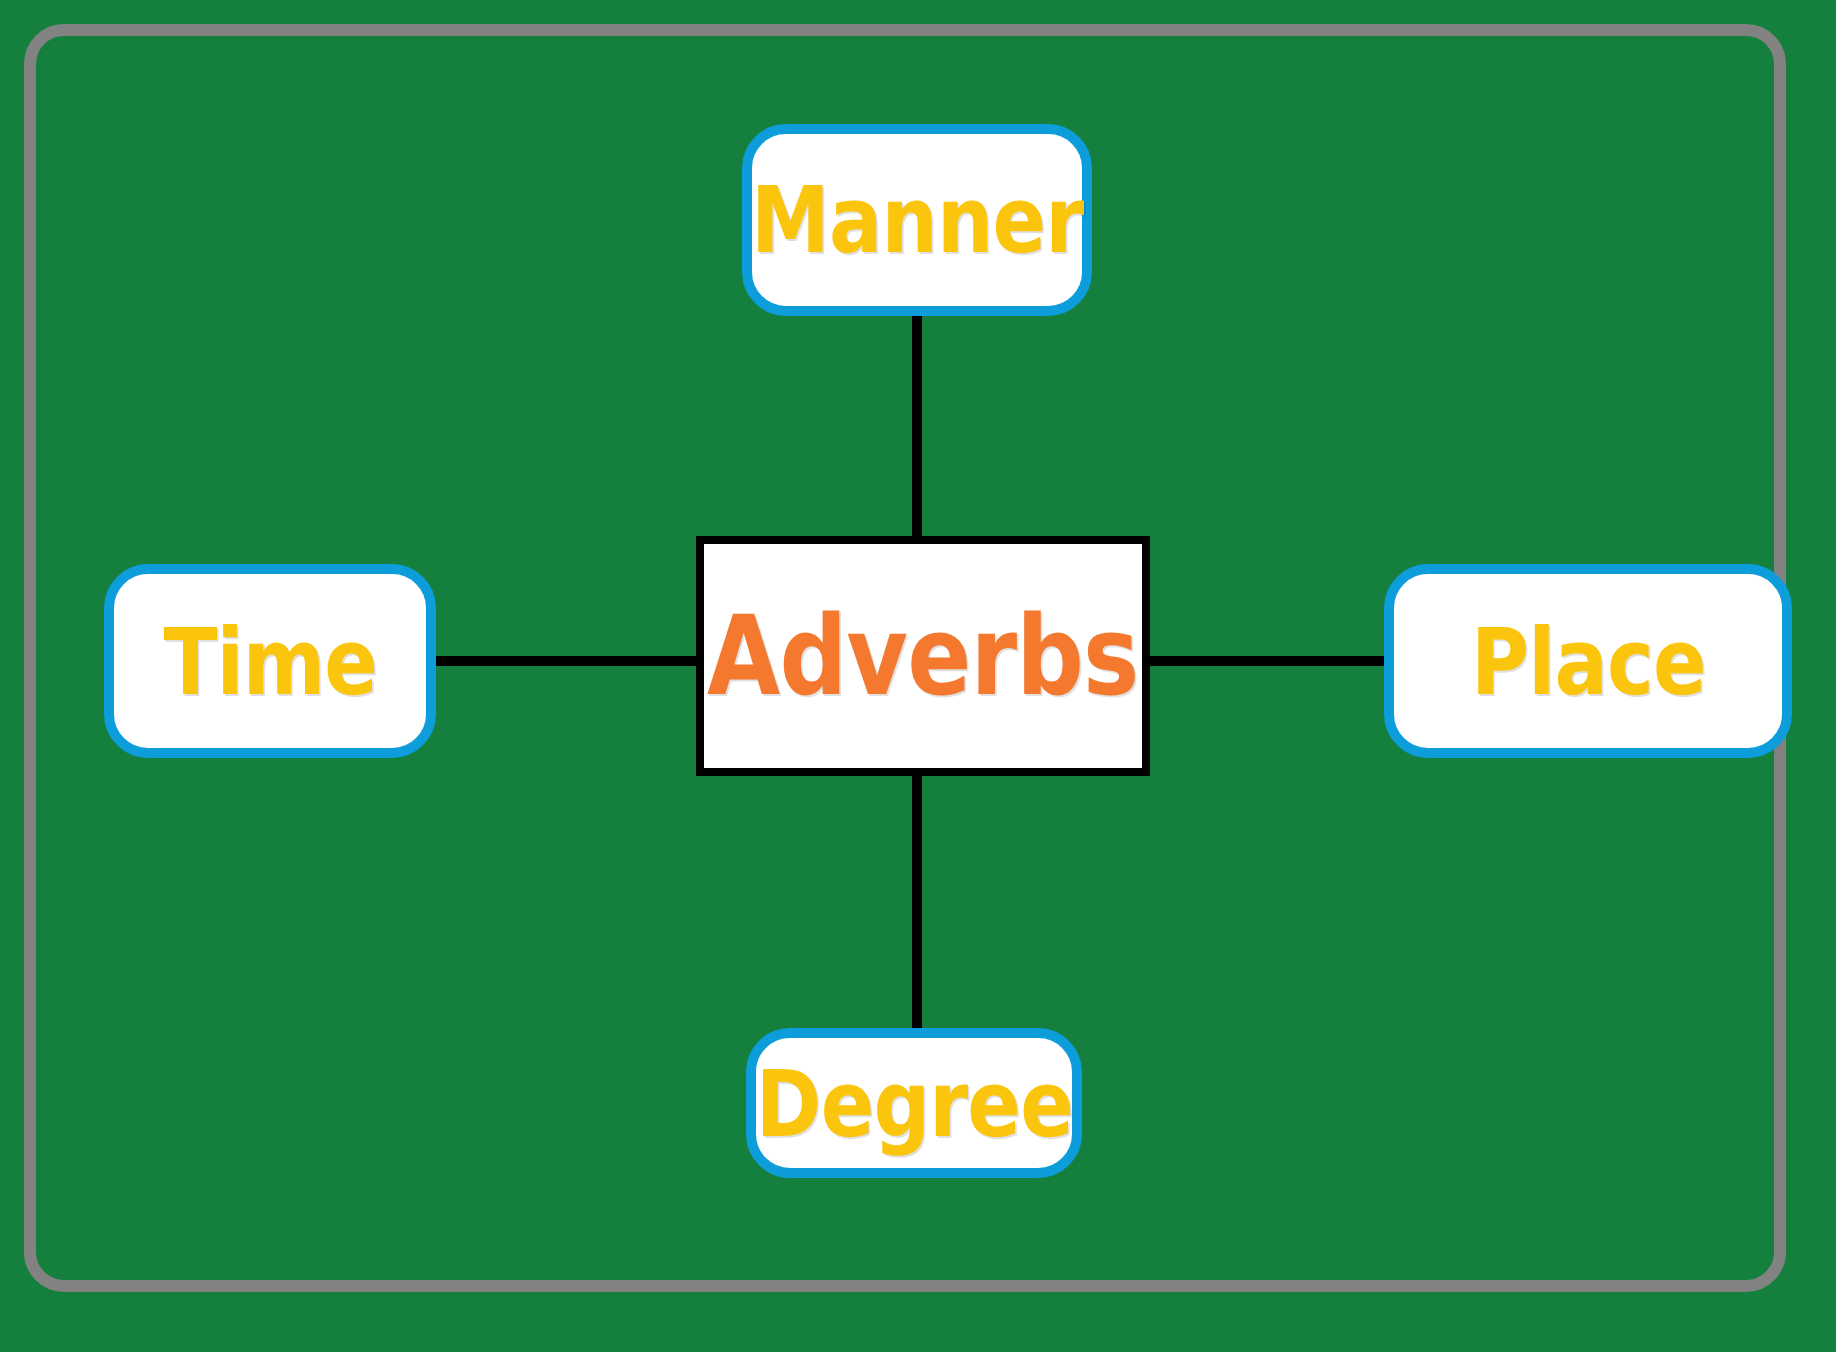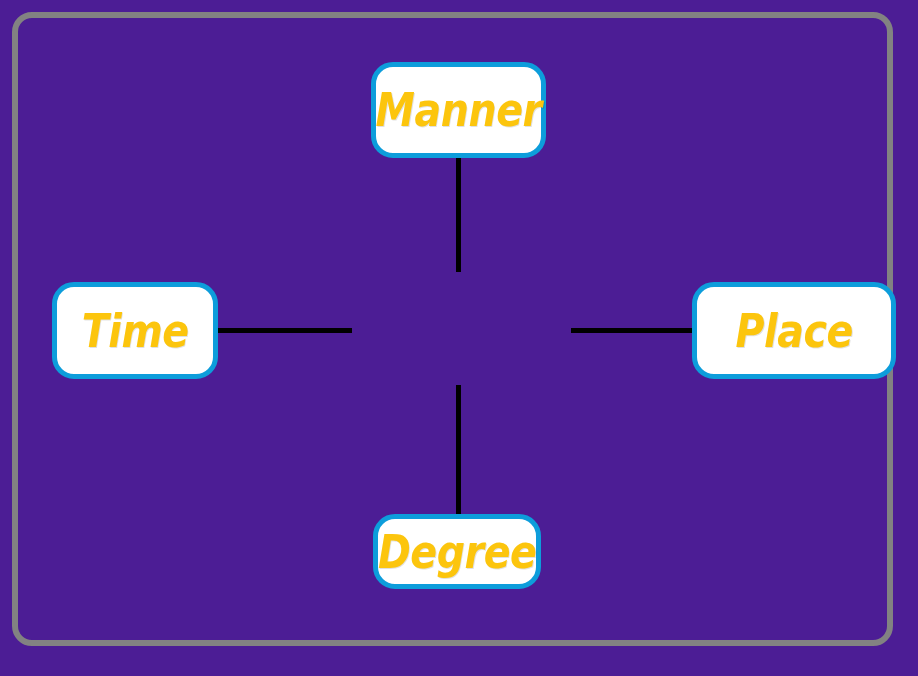--- a/index.html
+++ b/index.html
@@ -8,23 +8,22 @@
     padding: 0;
     background: #ffffff;
   }
   body {
     font-family: "DejaVu Sans", sans-serif;
   }
   #canvas {
     position: relative;
     width: 918px;
     height: 676px;
-    background: #4c1d95;
+    background: #15803d;
     overflow: hidden;
-    font-style: italic;
   }
   
   #outer-frame {
     position: absolute;
     left: 12px;
     top: 12px;
     width: 881px;
     height: 634px;
     border: 6px solid #828282;
     border-radius: 20px;
@@ -110,14 +109,17 @@
   </div>
 
   <div id="node-place" class="node branch">
     <span class="node-label">Place</span>
   </div>
 
   <div id="node-degree" class="node branch">
     <span class="node-label">Degree</span>
   </div>
 
+  <div id="node-adverbs" class="node center">
+    <span class="node-label">Adverbs</span>
+  </div>
 
 </div>
 
 </body></html>

